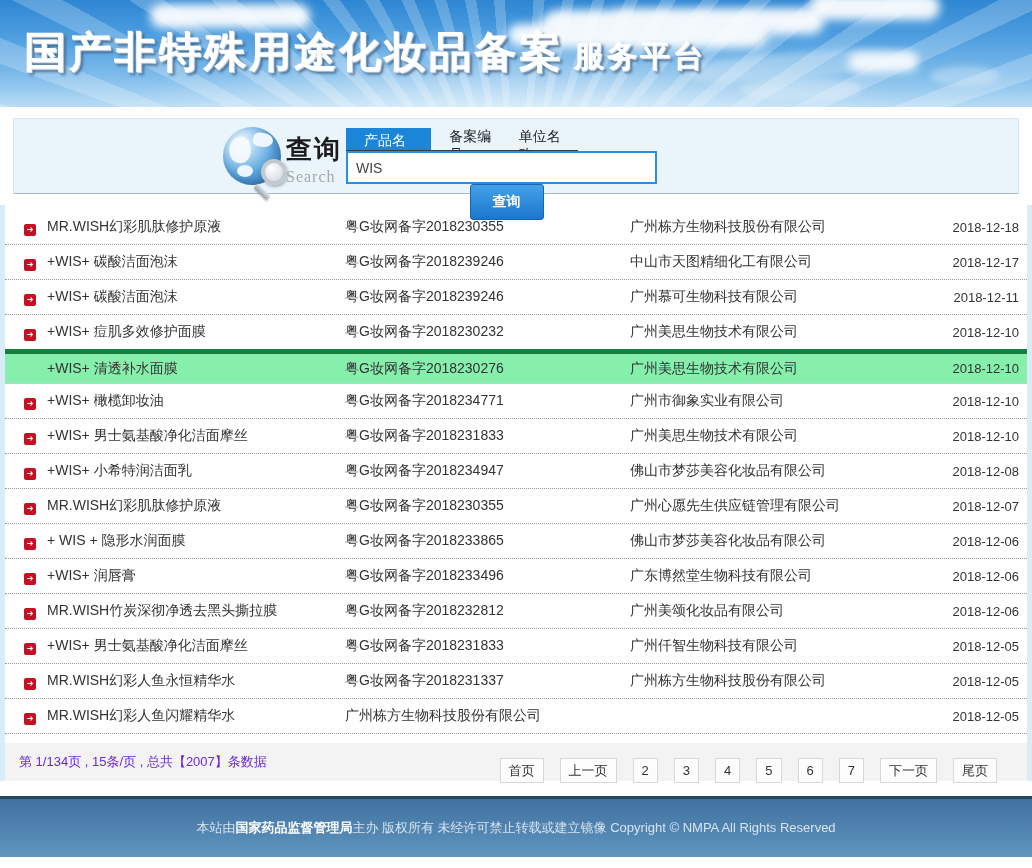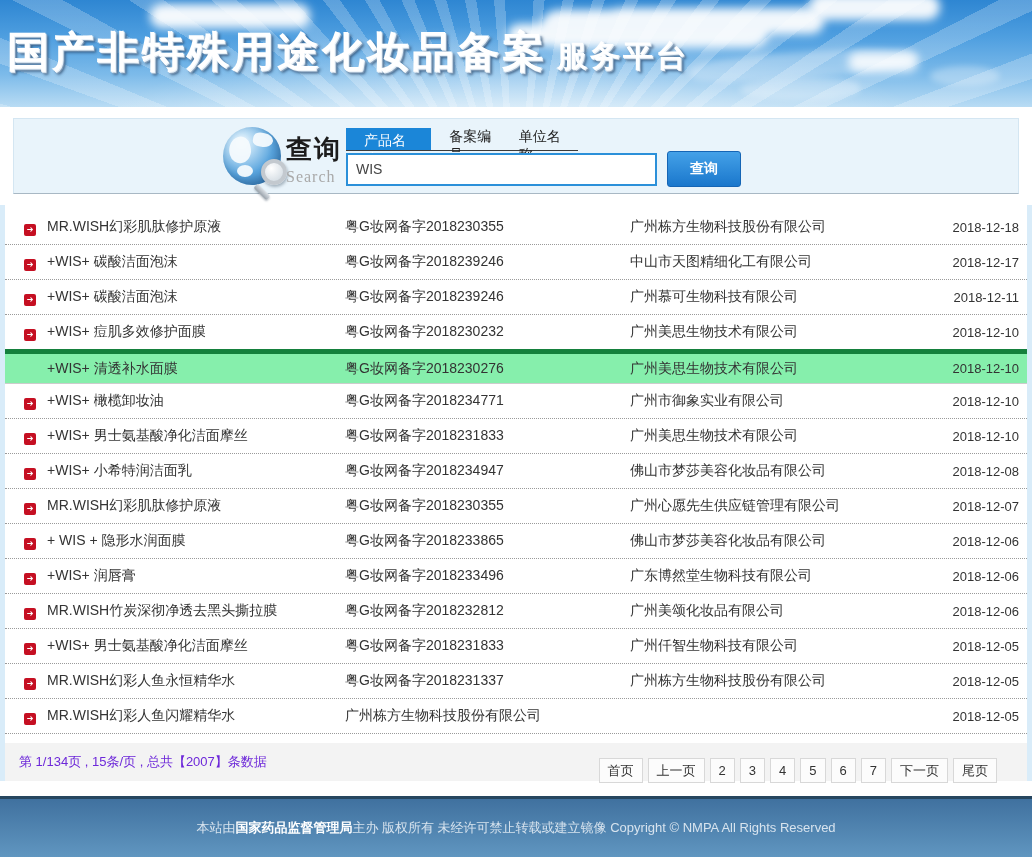--- a/index.html
+++ b/index.html
@@ -15,21 +15,21 @@
       repeating-conic-gradient(from 0deg at 50% 235%, rgba(255,255,255,0) 0deg 4deg, rgba(255,255,255,.22) 4deg 6.5deg); }
   .cloud { position:absolute; background:#fff; border-radius:60px; filter:blur(5px); opacity:.93; }
   .cloud.c1 { left:150px; top:4px;  width:160px; height:24px; }
   .cloud.c2 { left:540px; top:10px; width:230px; height:38px; box-shadow: 60px -8px 0 -6px #fff, -40px 6px 0 -8px #fff; }
   .cloud.c3 { left:810px; top:-6px; width:130px; height:26px; }
   .cloud.c4 { left:848px; top:52px; width:70px;  height:20px; opacity:.85; }
   .mapblob { position:absolute; background:rgba(255,255,255,.30); filter:blur(3px); }
   .m1 { left:690px; top:52px; width:230px; height:26px; border-radius:45% 55% 60% 40%; transform:rotate(-4deg); }
   .m2 { left:740px; top:78px; width:120px; height:22px; border-radius:60% 40% 50% 50%; }
   .m3 { left:930px; top:66px; width:70px;  height:20px; border-radius:50%; }
-  .title { position:absolute; left:7px; top:24px; white-space:nowrap;
+  .title { position:absolute; left:24px; top:24px; white-space:nowrap;
     color:#fff; font-weight:bold; letter-spacing:3px;
     text-shadow: 1px 1px 0 #e8f1f8, 2px 2px 1px #8aa3bd, 3px 3px 3px rgba(35,65,100,.8); }
   .t-main { font-size:42px; }
   .t-sub  { font-size:30px; margin-left:10px; }
 
   
   .search-band { width:1032px; padding:11px 13px 11px 13px; background:#fff; }
   .search-panel { position:relative; height:76px; background:#e9f4fb;
     border:1px solid #d4e6f2; border-bottom:1px solid #a8b8c4; }
   .globe { position:absolute; left:209px; top:8px; width:58px; height:58px; }
@@ -46,21 +46,21 @@
     box-shadow: 1px 2px 3px rgba(40,60,80,.35); }
   .mag-handle { position:absolute; left:-4px; bottom:-6px; width:18px; height:6px; border-radius:2px;
     background: linear-gradient(#dde2e7,#97a0a9); transform:rotate(45deg); box-shadow:1px 1px 2px rgba(40,60,80,.3); }
   .q-label { position:absolute; left:272px; top:13px; font-family:"Liberation Serif","DejaVu Serif",serif; }
   .q-cn { font-size:26px; font-weight:bold; color:#1c1c1c; letter-spacing:2px; }
   .q-en { font-size:16px; color:#a9a9a9; margin-top:1px; letter-spacing:1px; }
   .search-form { position:absolute; left:332px; top:9px; }
   .tabs { display:flex; width:232px; border-bottom:1px solid #3c3c3c; height:23px; }
   .tab { font-size:14px; color:#222; padding:0 10px 4px 10px; cursor:pointer; }
   .tab.active { background:#1b86d8; color:#fff; padding:4px 18px; margin-right:8px; }
-  .input-row { display:flex; align-items:center; margin-top:0; }
+  .input-row { display:flex; align-items:center; margin-top:0;flex-direction:column; }
   .search-input { width:311px; height:33px; border:2px solid #2b90d9; font-size:14px; color:#444;
     padding:0 8px; outline:none; background:#fff; }
   .search-btn { margin-left:10px; width:74px; height:36px; border:1px solid #1565b5; border-radius:3px;
     background: linear-gradient(180deg,#44a1e8,#1a77cc); color:#fff; font-size:14px; font-weight:bold; cursor:pointer; }
 
   
   .mid { background:#d9ecf9; }
   .content { margin:0 5px; background:#fff; padding:5px 0 9px 0; }
   .row { display:flex; align-items:center; height:35px; padding-left:19px;
     border-bottom:1px dotted #9a9a9a; font-size:14px; color:#333; cursor:pointer; }
@@ -71,21 +71,21 @@
   .row.hl .row-marker { visibility:hidden; }
   .cell-name { width:298px; overflow:hidden; white-space:nowrap; }
   .cell-reg  { width:285px; }
   .cell-comp { width:305px; }
   .cell-date { flex:1; text-align:right; padding-right:8px; font-size:13px; color:#333; }
 
   
   .pager { margin:0 5px; height:38px; background:#f3f3f3; display:flex; align-items:center; padding:0 30px 0 14px; }
   .pager-info { font-size:13px; color:#6d28d9; }
   .pager-spacer { flex:1; }
-  .pager-btns { display:flex; gap:5px;margin-top:16px; }
+  .pager-btns { display:flex; gap:16px;margin-top:16px; }
   .pbtn { display:inline-block; min-width:22px; padding:0 8px; height:25px; line-height:23px; text-align:center;
     background:#fcfcfc; border:1px solid #d8d8d8; font-size:13px; color:#333; cursor:pointer; text-decoration:none; }
   .gap { height:15px; background:#fff; }
 
   
   .footer { width:1032px; height:61px; border-top:3px solid #26465f;
     background: linear-gradient(180deg,#40719f 0%,#6096c0 100%);
     display:flex; align-items:center; justify-content:center; }
   .footer p { font-size:13px; color:#d7e3ee; }
   .footer b { color:#ffffff; }

